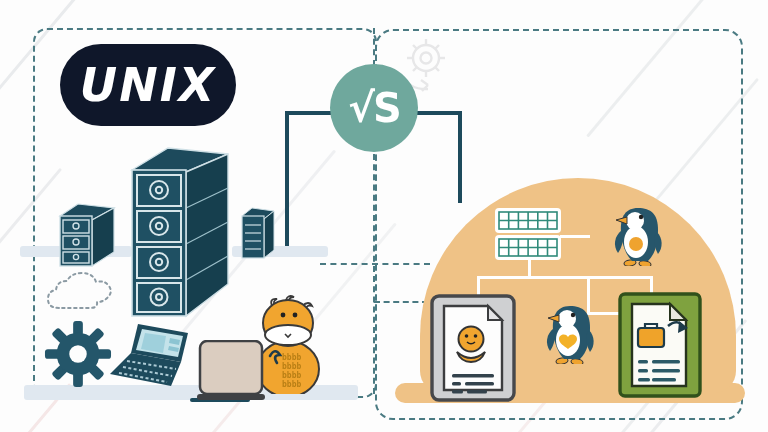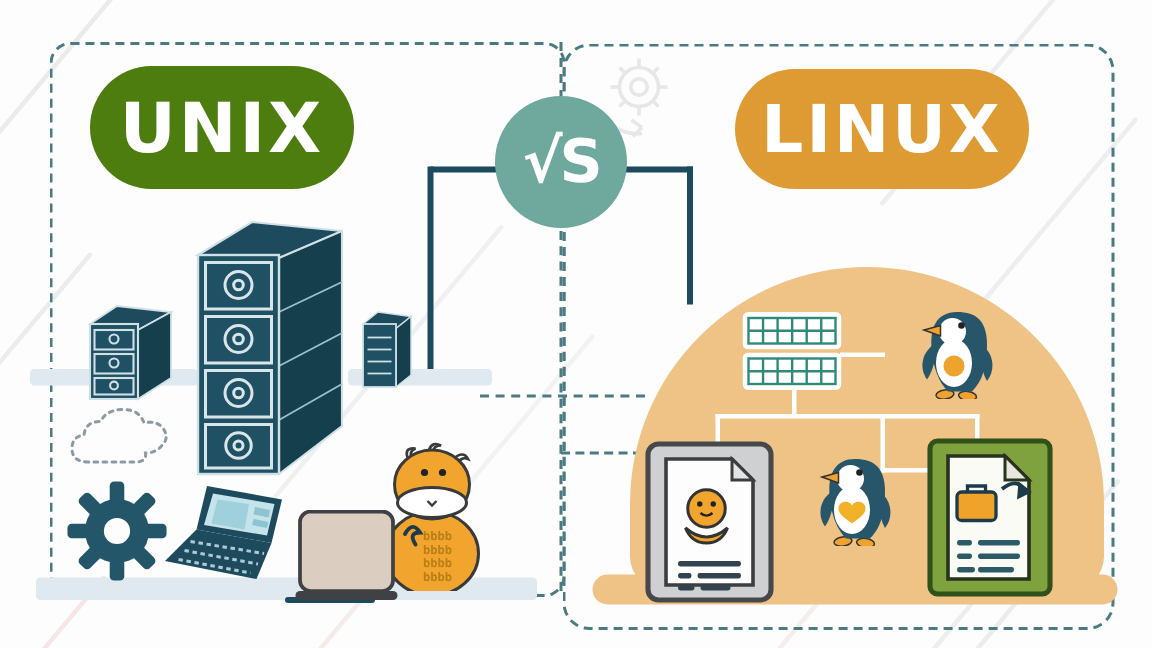--- a/index.html
+++ b/index.html
@@ -3,21 +3,21 @@
 <meta charset="utf-8">
 <style>
   html,body{margin:0;padding:0;}
   body{font-family:"DejaVu Sans","Liberation Sans",sans-serif;background:#ffffff;}
   #canvas{position:relative;width:768px;height:432px;background:#fdfdfd;overflow:hidden;}
   .abs{position:absolute;}
   .streak{position:absolute;width:3px;border-radius:2px;transform:rotate(40deg);}
   .panel{border:2px dashed #4a7a82;border-radius:16px;background:transparent;}
   .badge{display:flex;align-items:center;justify-content:center;color:#ffffff;
          font-weight:800;letter-spacing:2px;}
-  .pill-unix{background:#4d7c0f;border-radius:42px;font-size:46px;}
+  .pill-unix{background:#0f172a;border-radius:42px;font-size:46px;font-style:italic;}
   .pill-linux{background:#de9b33;border-radius:40px;font-size:44px;}
   .vs-circle{background:#6fa89d;border-radius:50%;display:flex;align-items:center;
              justify-content:center;color:#fff;font-weight:700;font-size:40px;letter-spacing:-2px;}
   .tealline{background:#1d4a5c;}
   .whiteline{background:#ffffff;}
   .band{background:#e0e8f0;border-radius:3px;}
   .dash-v{width:0;border-left:2px dashed #4a7a82;}
   .dash-h{height:0;border-top:2px dashed #4a7a82;}
   .dome{background:#efc286;border-radius:158px 158px 22px 22px;}
   .dome-base{background:#efc286;border-radius:12px;}
@@ -279,23 +279,20 @@
     <g fill="#2c5a66">
       <rect x="20" y="68" width="10" height="3.6" rx="1.6"></rect>
         <rect x="34" y="68" width="28" height="3.6" rx="1.6"></rect>
       <rect x="20" y="77" width="10" height="3.6" rx="1.6"></rect>
         <rect x="34" y="77" width="28" height="3.6" rx="1.6"></rect>
       <rect x="20" y="86" width="12" height="3.6" rx="1.6"></rect>
         <rect x="34" y="86" width="24" height="3.6" rx="1.6"></rect>
     </g>
   </svg>
 
-  <div class="abs badge pill-linux" style="left:490px;top:46px;width:196px;height:80px;">
-    <span>LINUX</span>
-  </div>
 
   <div class="abs dash-v" style="left:373px;top:28px;height:38px;"></div>
   <div class="abs dash-v" style="left:373px;top:154px;height:240px;"></div>
 
   <div class="abs vs-circle" style="left:330px;top:64px;width:88px;height:88px;">
     <span>√S</span>
   </div>
 
 </div>
 

